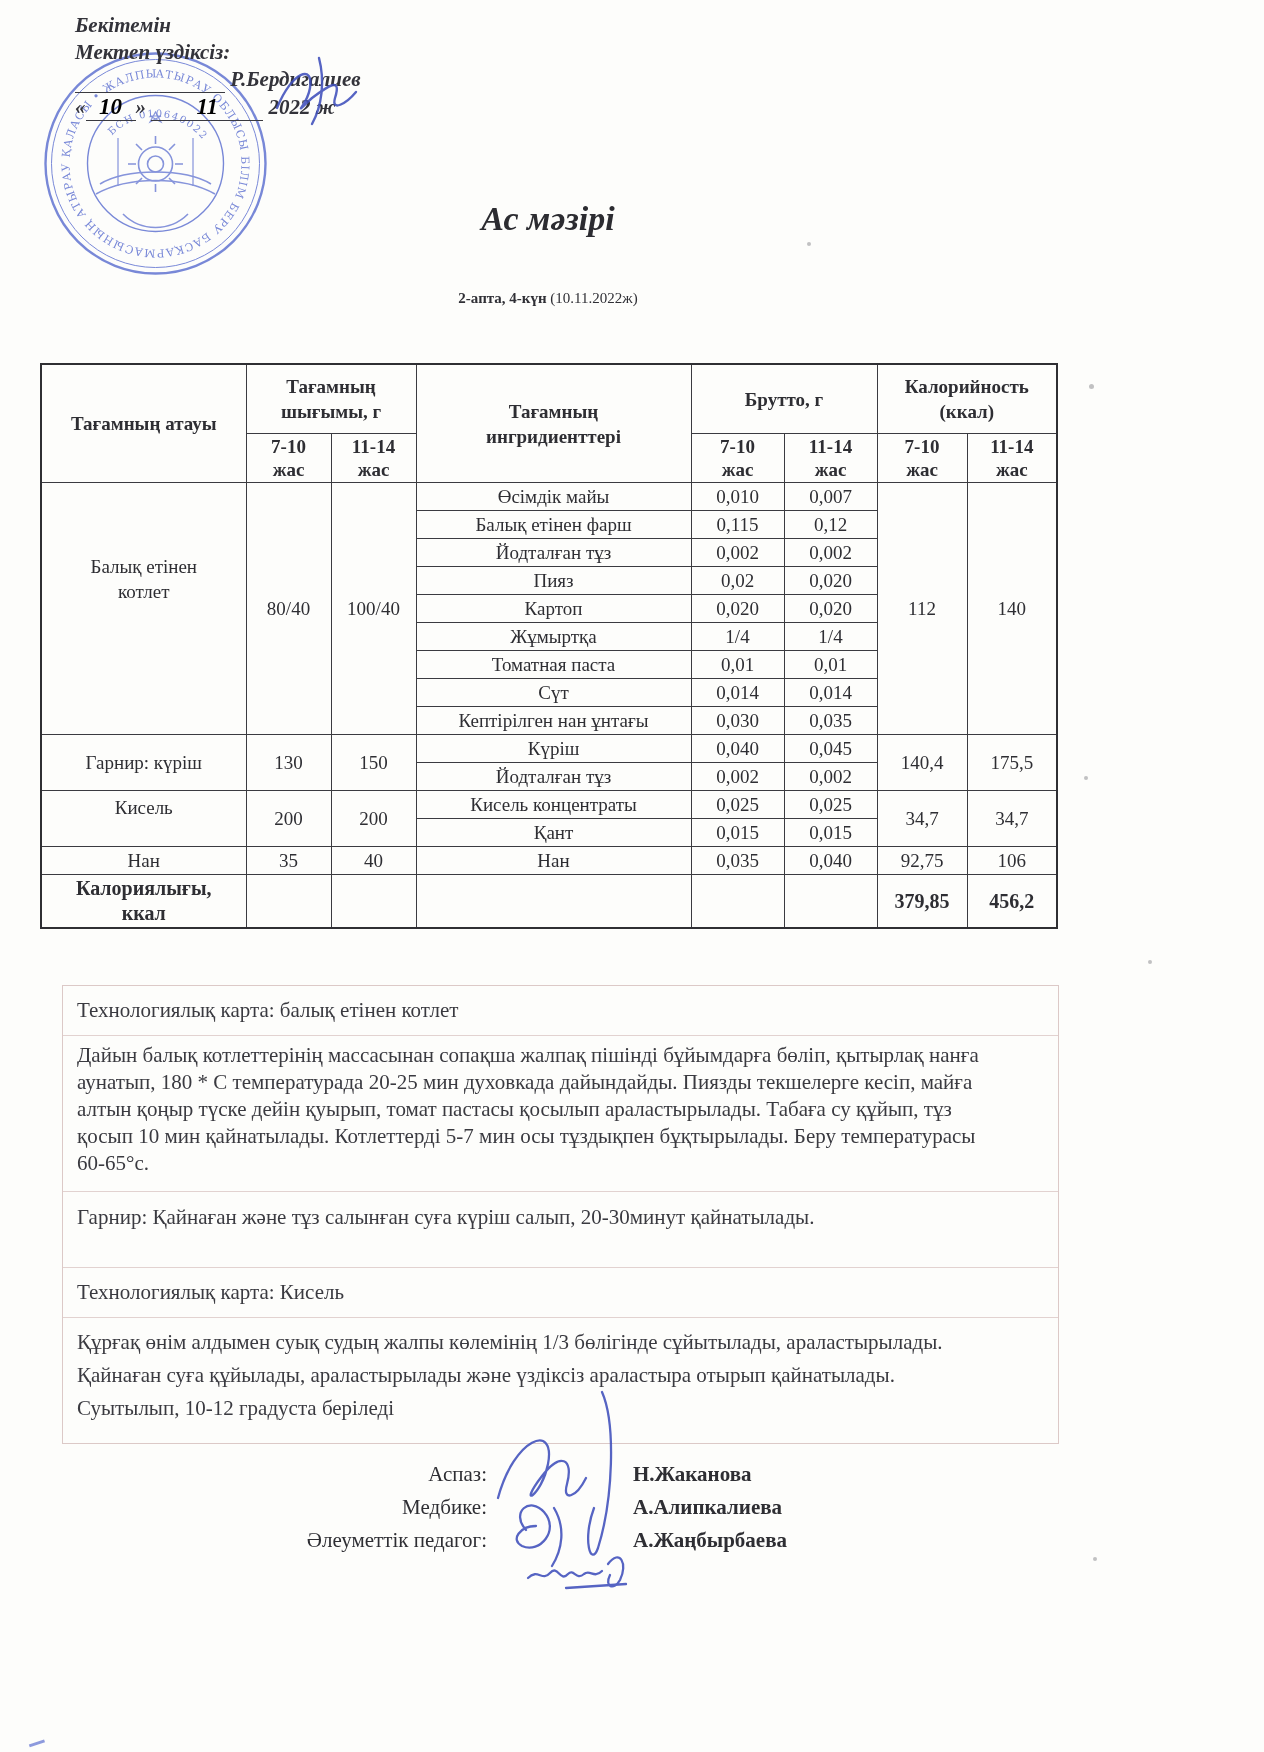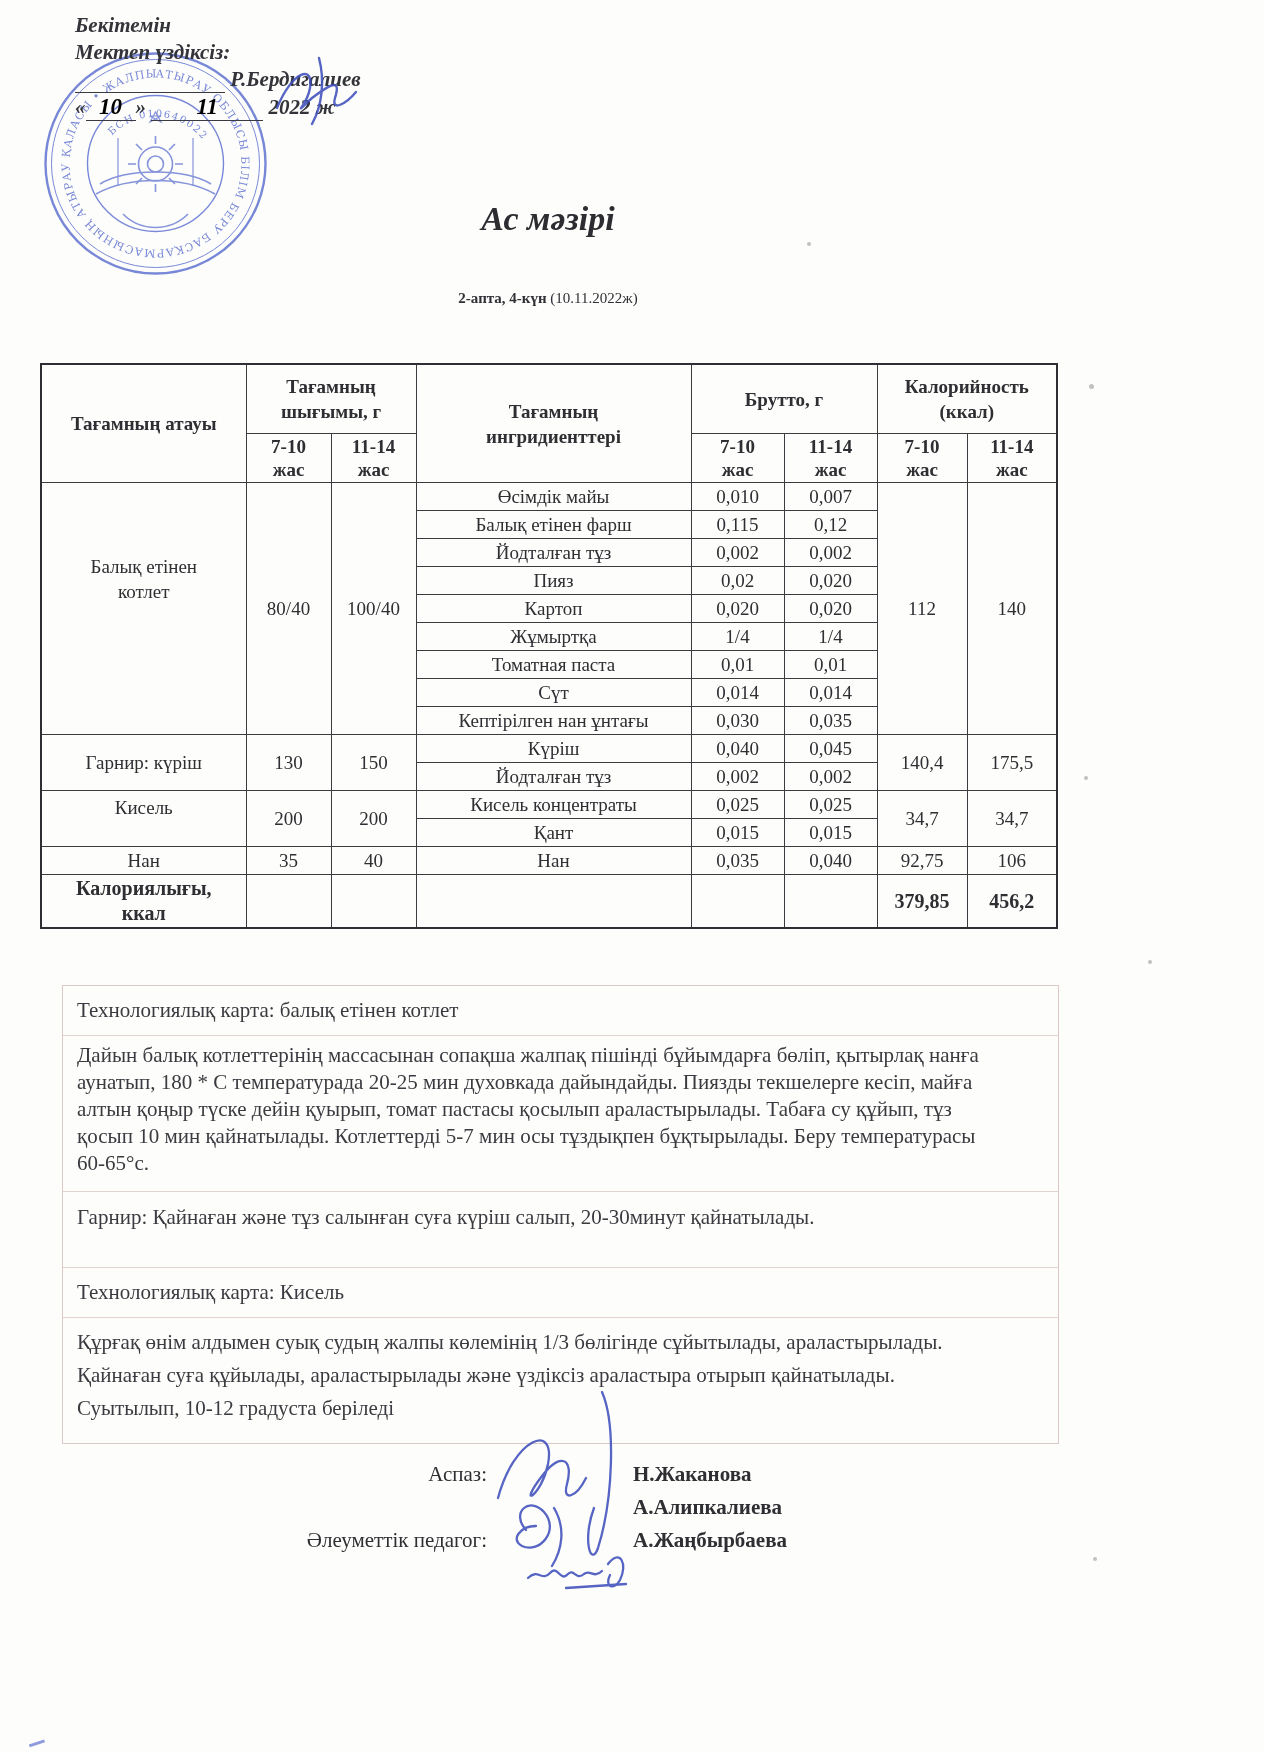--- a/index.html
+++ b/index.html
@@ -276,20 +276,21 @@
 Қайнаған суға құйылады, араластырылады және үздіксіз араластыра отырып қайнатылады.
 Суытылып, 10-12 градуста беріледі</div>
   </div>
 
   <div class="sigs">
     <div class="sig-row">
       <span class="sig-role">Аспаз:</span>
       <span class="sig-name">Н.Жаканова</span>
     </div>
     <div class="sig-row">
+      <span class="sig-role">Медбике:</span>
       <span class="sig-name">А.Алипкалиева</span>
     </div>
     <div class="sig-row">
       <span class="sig-role">Әлеуметтік педагог:</span>
       <span class="sig-name">А.Жаңбырбаева</span>
     </div>
   </div>
 
   <svg class="sig-ink" viewBox="0 0 215 230">
     <g stroke="#4050bc" stroke-width="2.3" fill="none" stroke-linecap="round" opacity="0.88">

